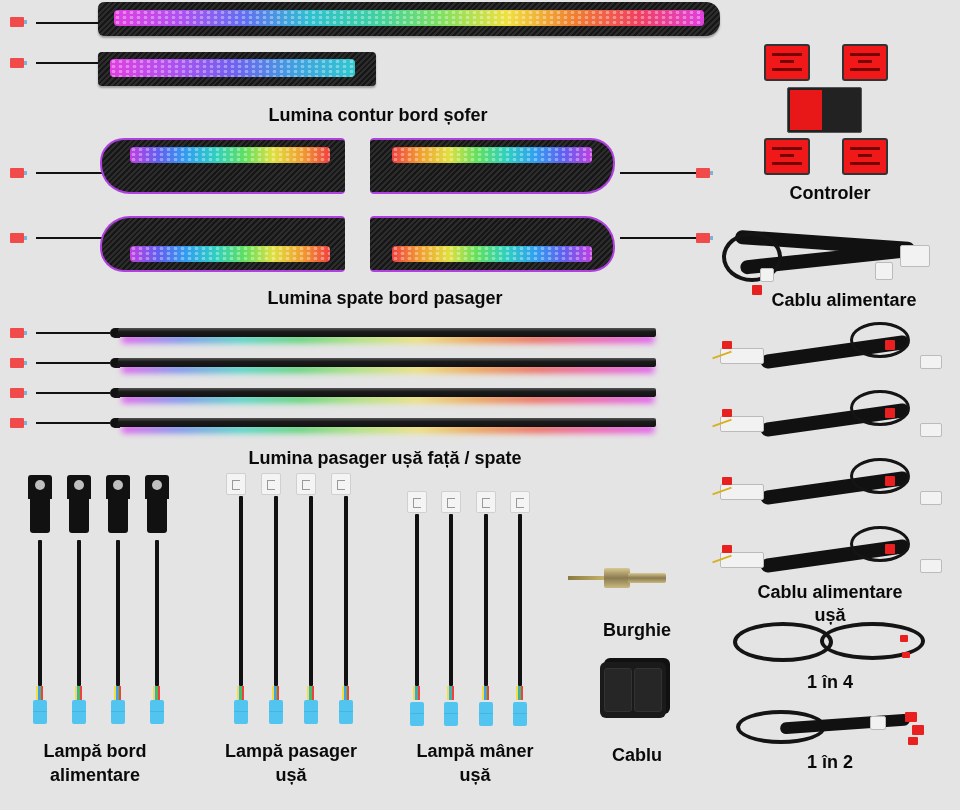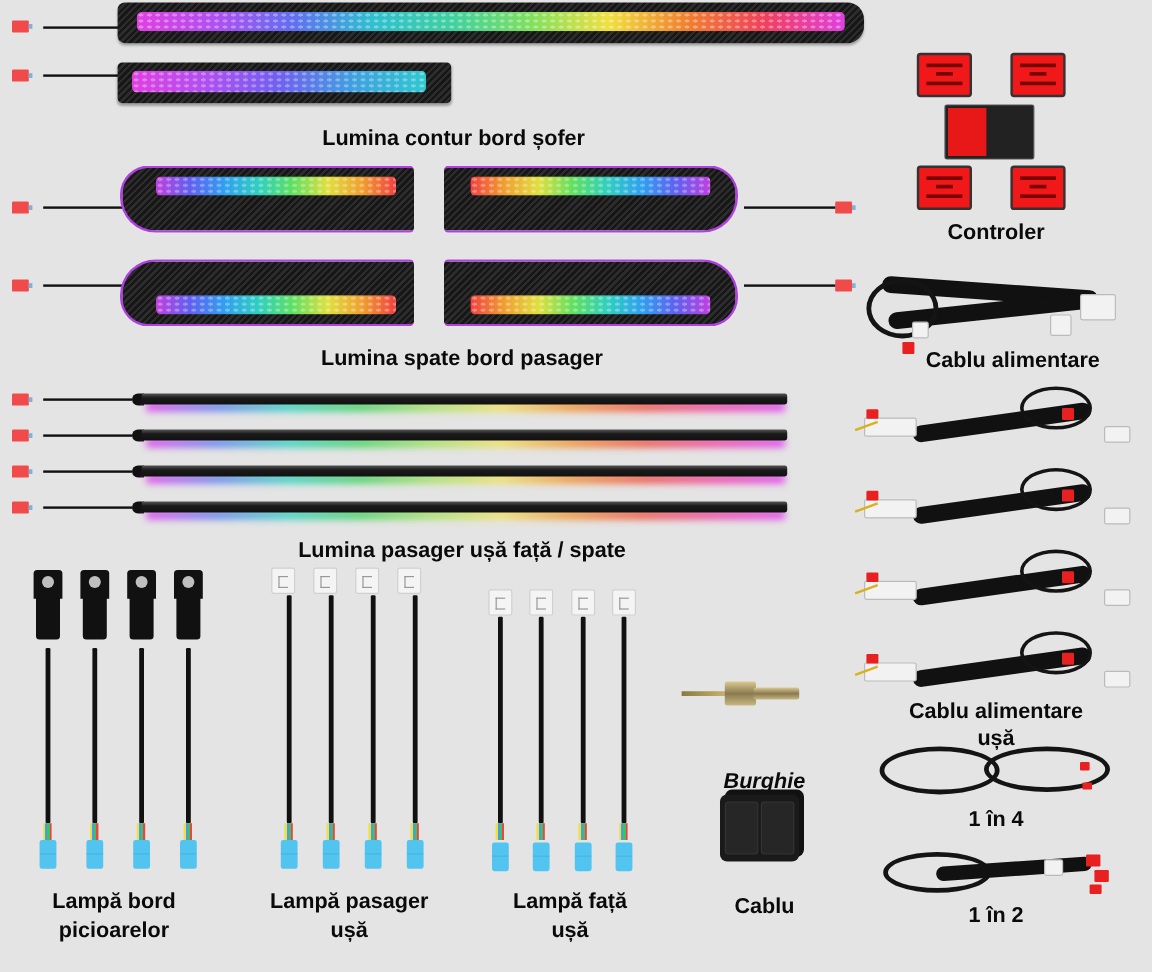--- a/index.html
+++ b/index.html
@@ -305,21 +305,21 @@
   <div>
     <div class="foot-head" style="left:145px;top:475px;">
         <div class="top"></div>
         <div class="bot"></div>
       </div>
     <div class="lamp-wire" style="left:155px;top:540px;height:146px;"></div>
     <div class="lamp-colors" style="left:153px;top:686px;"></div>
     <div class="lamp-blue" style="left:150px;top:700px;"></div>
   </div>
   <div class="label" style="left:20px;top:740px;width:150px;">Lampă bord</div>
-  <div class="label" style="left:20px;top:764px;width:150px;">picioarelor</div>
+  <div class="label" style="left:20px;top:764px;width:150px;">alimentare</div>
 </div>
 
 <div>
   <div>
     <div class="white-head" style="left:226px;top:473px;"></div>
     <div class="lamp-wire" style="left:239px;top:496px;height:190px;"></div>
     <div class="lamp-colors" style="left:237px;top:686px;"></div>
     <div class="lamp-blue" style="left:234px;top:700px;"></div>
   </div>
   <div>
@@ -362,29 +362,29 @@
     <div class="lamp-wire" style="left:484px;top:514px;height:172px;"></div>
     <div class="lamp-colors" style="left:482px;top:686px;"></div>
     <div class="lamp-blue" style="left:479px;top:702px;"></div>
   </div>
   <div>
     <div class="white-head" style="left:510px;top:491px;"></div>
     <div class="lamp-wire" style="left:518px;top:514px;height:172px;"></div>
     <div class="lamp-colors" style="left:516px;top:686px;"></div>
     <div class="lamp-blue" style="left:513px;top:702px;"></div>
   </div>
-  <div class="label" style="left:400px;top:740px;width:150px;">Lampă față</div>
+  <div class="label" style="left:400px;top:740px;width:150px;">Lampă mâner</div>
   <div class="label" style="left:400px;top:764px;width:150px;">ușă</div>
 </div>
 
 <div>
   <div class="drill-bit" style="left:568px;top:576px;width:40px;"></div>
   <div class="drill-body" style="left:604px;top:568px;width:26px;height:20px;"></div>
   <div class="drill-body" style="left:628px;top:573px;width:38px;height:10px;"></div>
-  <div class="label" style="left:590px;top:640px;width:94px;font-style:italic;">Burghie</div>
+  <div class="label" style="left:590px;top:619px;width:94px;">Burghie</div>
 </div>
 
 <div>
   <div class="btn-switch" style="left:600px;top:662px;">
     <div class="half" style="left:4px;"></div>
     <div class="half" style="left:34px;"></div>
   </div>
   <div class="label" style="left:590px;top:744px;width:94px;">Cablu</div>
 </div>
 

